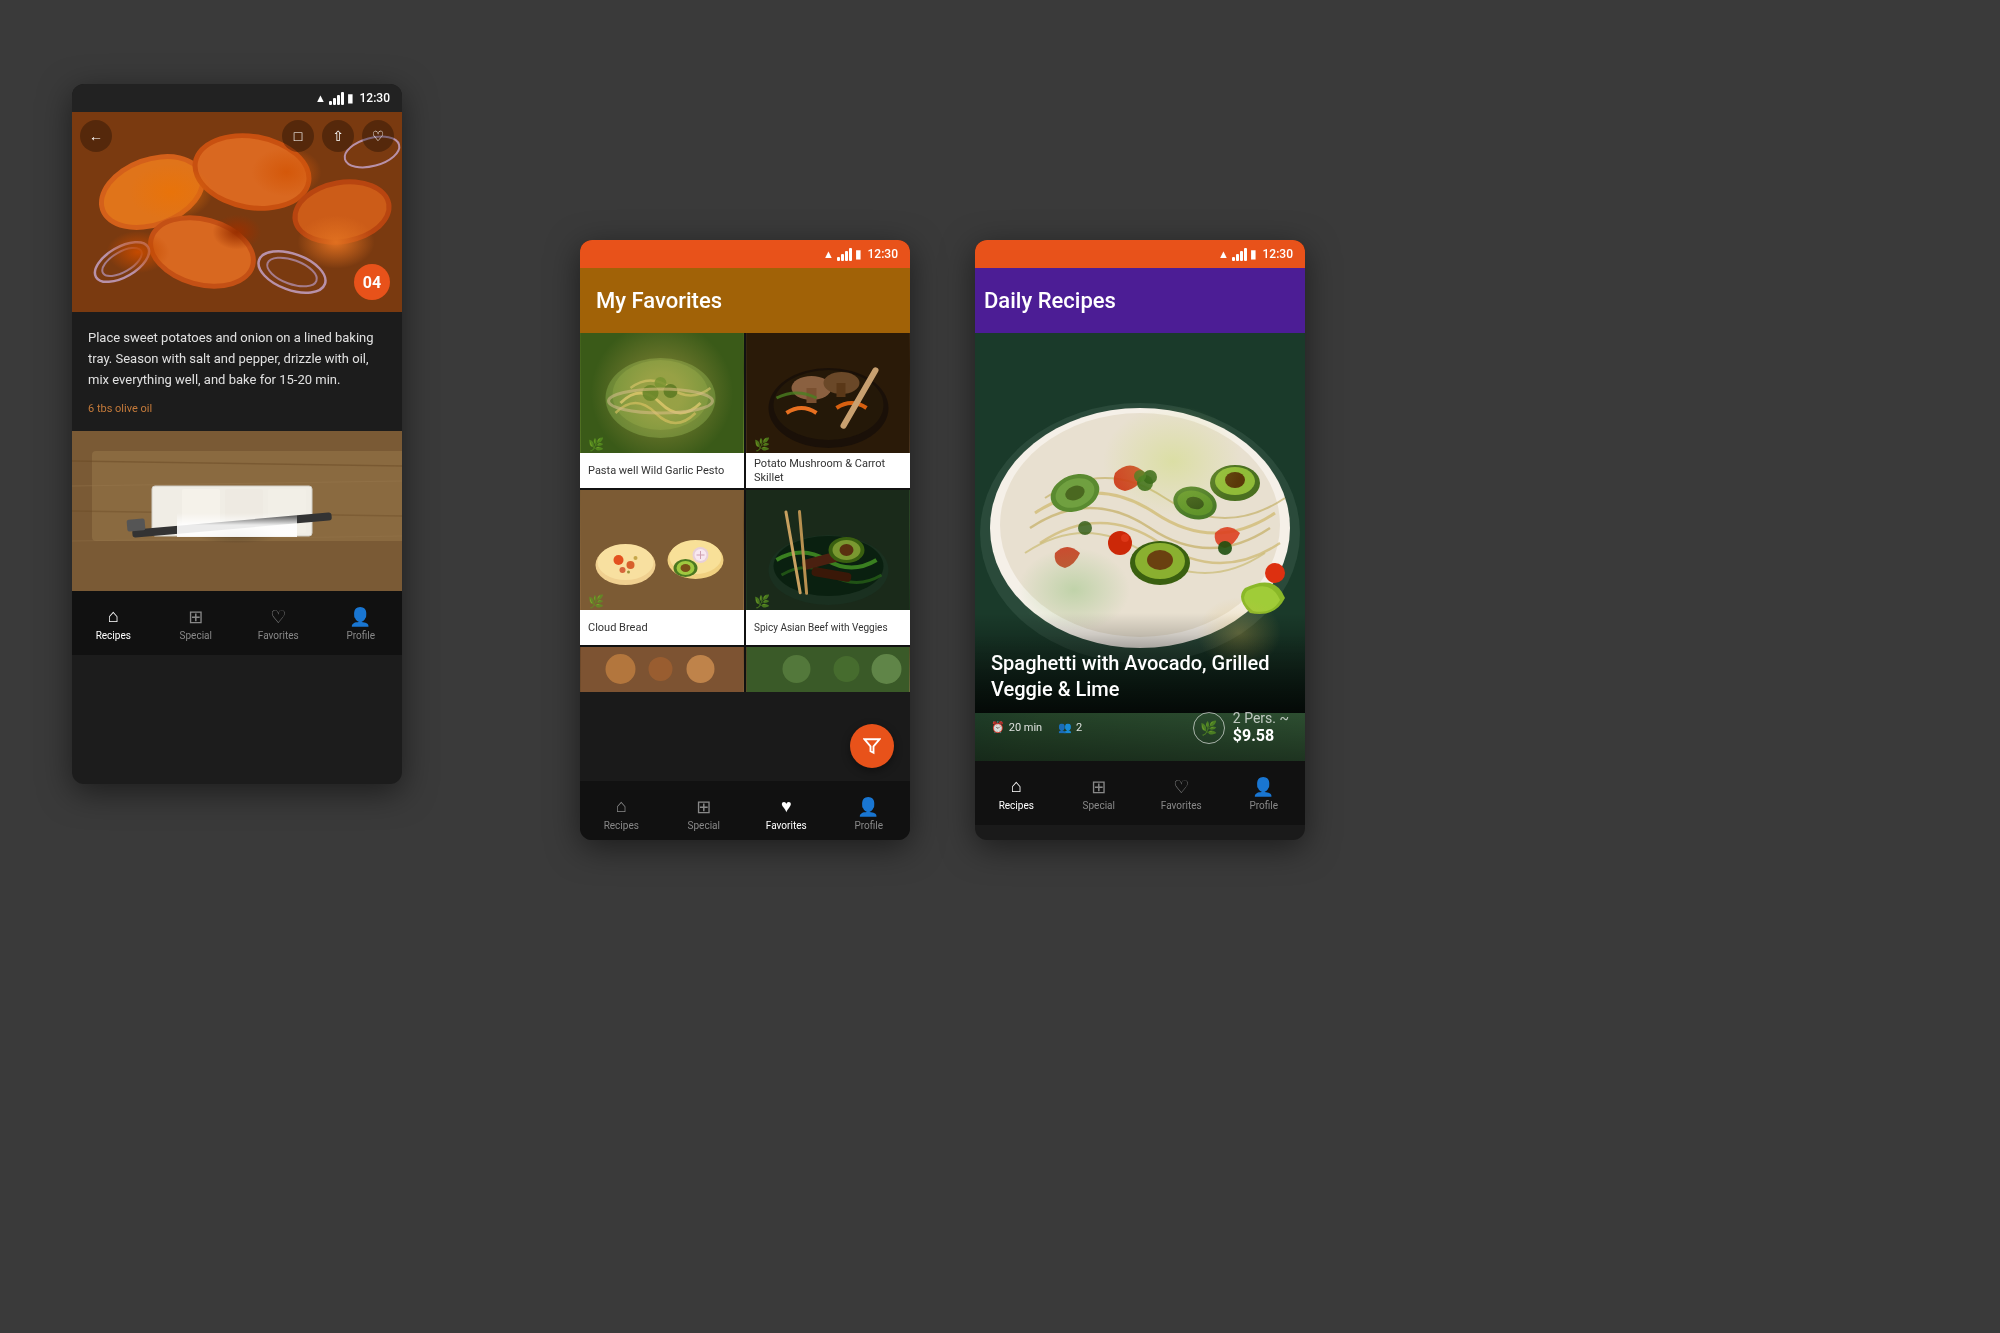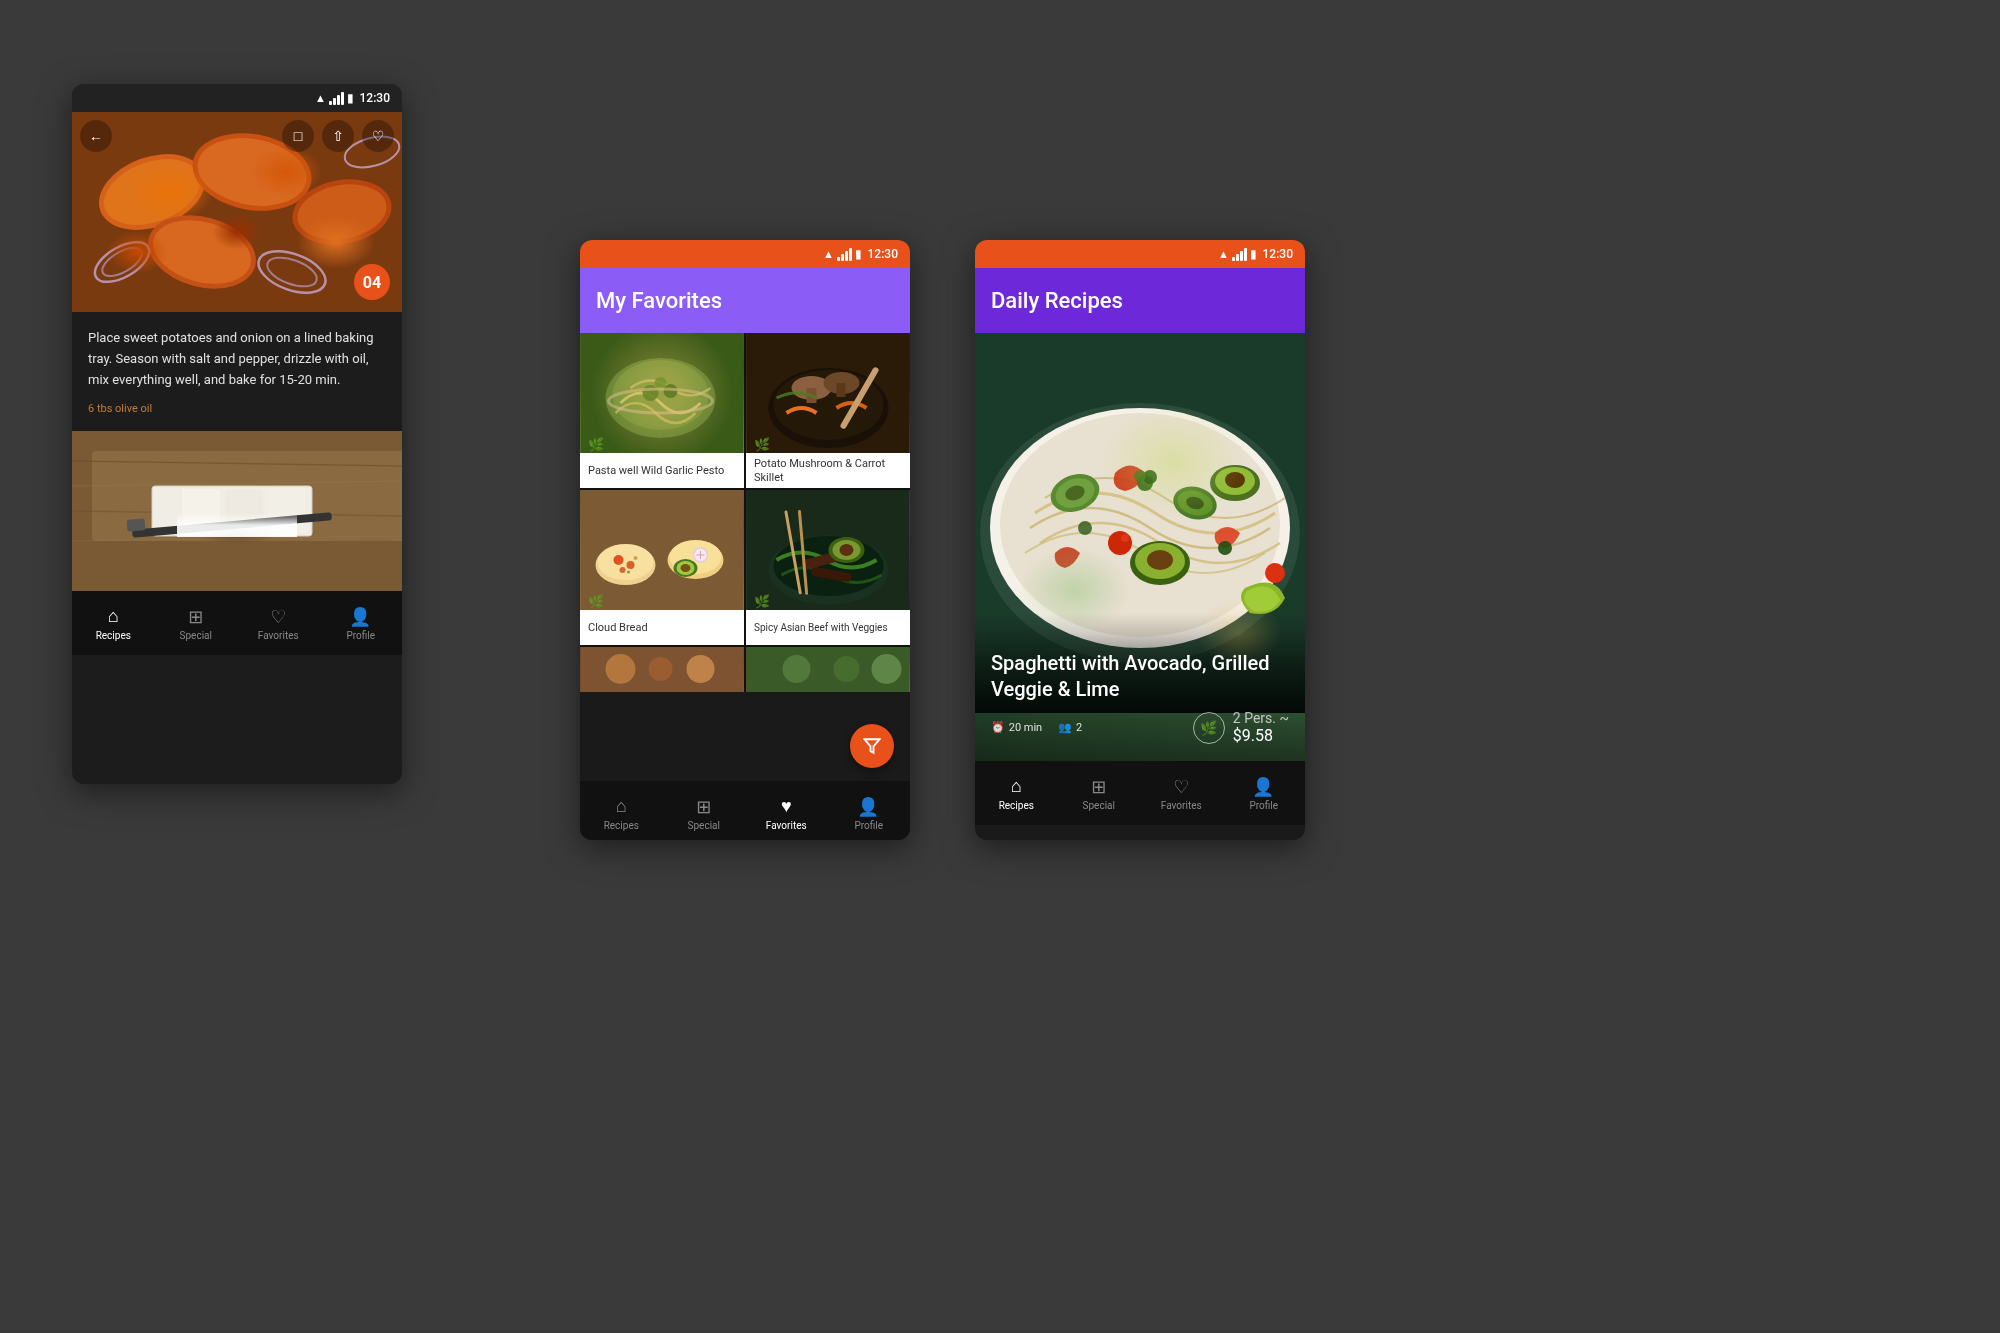--- a/index.html
+++ b/index.html
@@ -168,21 +168,21 @@
     
     .phone-2 {
       left: 580px;
       top: 240px;
       width: 330px;
       height: 600px;
       background: #1a1a1a;
     }
 
     .favorites-header {
-      background: #8b5cf6;
+      background: #a16207;
       padding: 16px 16px 20px;
     }
     .favorites-title {
       color: #fff;
       font-size: 22px;
       font-weight: 500;
       margin-top: 4px;
     }
 
     .favorites-grid {
@@ -273,22 +273,22 @@
     
     .phone-3 {
       left: 975px;
       top: 240px;
       width: 330px;
       height: 600px;
       background: #1a1a1a;
     }
 
     .daily-header {
-      background: #6d28d9;
-      padding: 16px 16px 20px;
+      background: #4c1d95;
+      padding: 16px 9px 20px;
     }
     .daily-title {
       color: #fff;
       font-size: 22px;
       font-weight: 500;
       margin-top: 4px;
     }
 
     .daily-hero {
       position: relative;
@@ -328,21 +328,21 @@
     .daily-meta-item {
       display: flex;
       align-items: center;
       gap: 4px;
       color: rgba(255,255,255,0.85);
       font-size: 11px;
     }
     .daily-price {
       color: #fff;
       font-size: 16px;
-      font-weight: 400;
+      font-weight: 700;
       margin-left: auto;
     }
     .daily-price-label {
       font-size: 14px;
       color: rgba(255,255,255,0.7);
     }
     .daily-leaf {
       width: 32px;
       height: 32px;
       border: 1.5px solid rgba(255,255,255,0.6);

